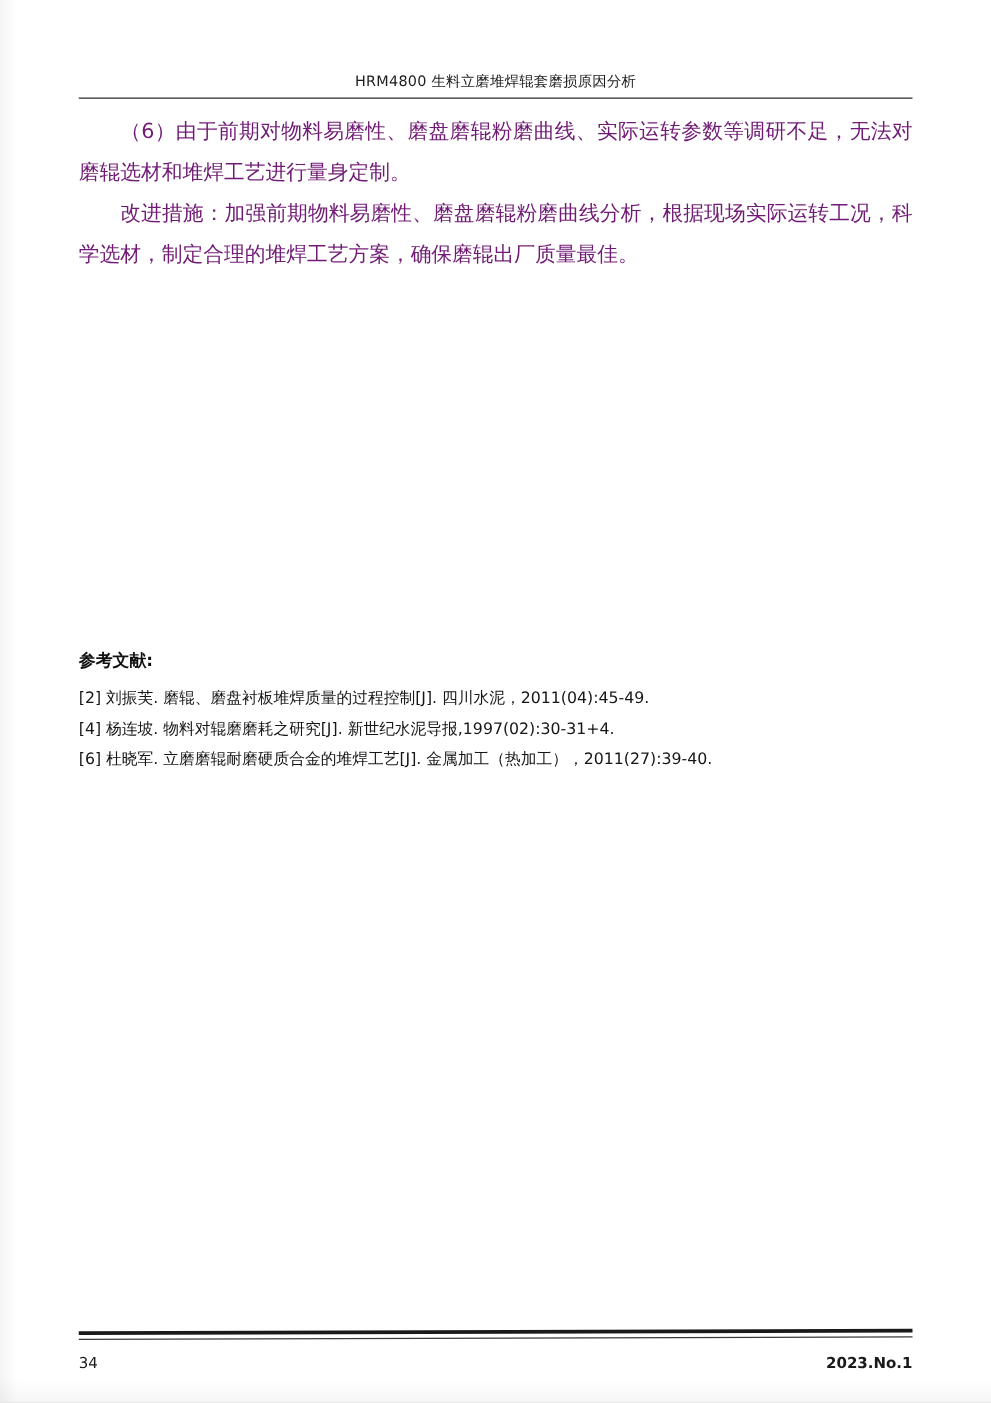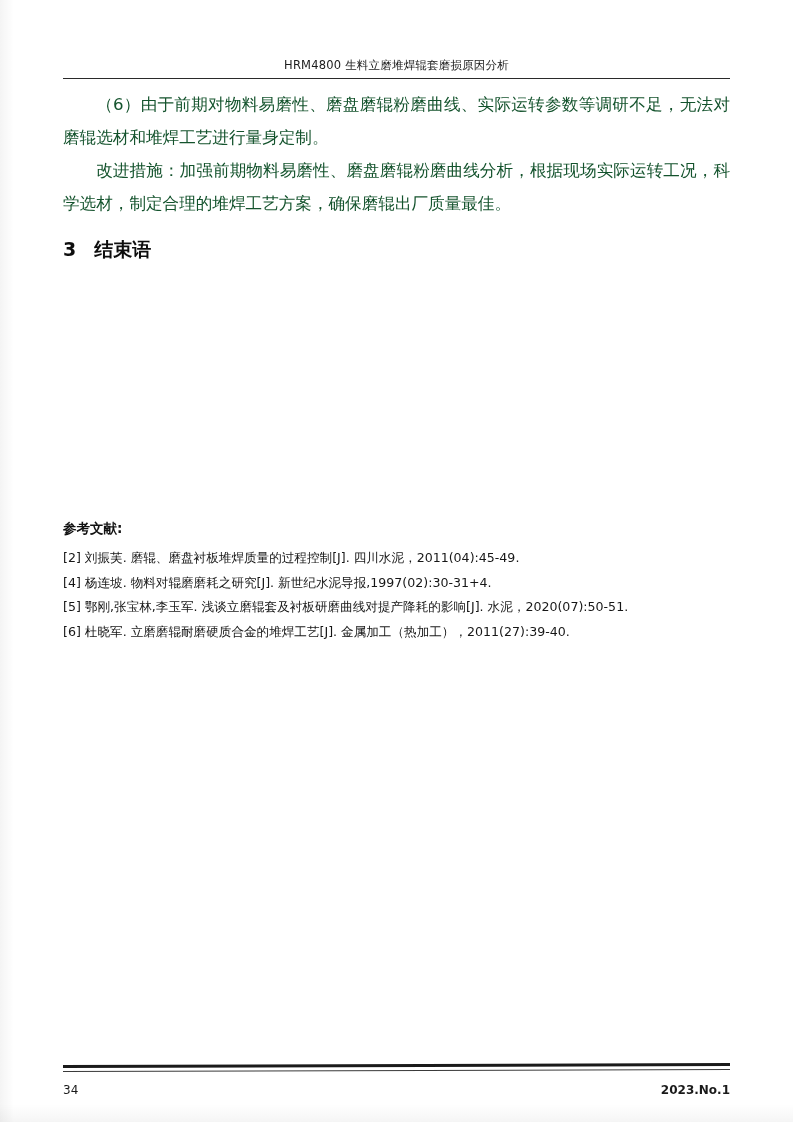--- a/index.html
+++ b/index.html
@@ -52,21 +52,21 @@
     left: 0;
     width: 667px;
   }
   p.para {
     margin: 0 0 0 0;
     font-size: 16.6px;
     line-height: 33px;
     text-align: justify;
     text-justify: inter-ideograph;
     text-indent: 2em;
-    color: #14532d;
+    color: #701a75;
     font-family: "DejaVu Sans", sans-serif;
     font-weight: 400;
   }
   h2.section {
     font-size: 19px;
     line-height: 34px;
     margin: 12px 0 4px 0;
     font-family: "DejaVu Sans", sans-serif;
     font-weight: bold;
     color: #0e0e0e;
@@ -158,37 +158,31 @@
 
   <div class="content">
 
     <div class="runhead">HRM4800 生料立磨堆焊辊套磨损原因分析</div>
     <div class="runhead-rule"></div>
 
     <div class="body-area">
       <p class="para">（6）由于前期对物料易磨性、磨盘磨辊粉磨曲线、实际运转参数等调研不足，无法对磨辊选材和堆焊工艺进行量身定制。</p>
       <p class="para">改进措施：加强前期物料易磨性、磨盘磨辊粉磨曲线分析，根据现场实际运转工况，科学选材，制定合理的堆焊工艺方案，确保磨辊出厂质量最佳。</p>
 
-      <h2 class="section">
-        <span class="num">3</span><span>结束语</span>
-      </h2>
 
     </div>
 
     <div class="refs">
       <div class="refs-title">参考文献:</div>
 
       <div class="ref-item">
         <span class="marker">[2]</span><span>刘振芙. 磨辊、磨盘衬板堆焊质量的过程控制[J]. 四川水泥，2011(04):45-49.</span>
       </div>
       <div class="ref-item">
         <span class="marker">[4]</span><span>杨连坡. 物料对辊磨磨耗之研究[J]. 新世纪水泥导报,1997(02):30-31+4.</span>
-      </div>
-      <div class="ref-item">
-        <span class="marker">[5]</span><span>鄂刚,张宝林,李玉军. 浅谈立磨辊套及衬板研磨曲线对提产降耗的影响[J]. 水泥，2020(07):50-51.</span>
       </div>
       <div class="ref-item">
         <span class="marker">[6]</span><span>杜晓军. 立磨磨辊耐磨硬质合金的堆焊工艺[J]. 金属加工（热加工），2011(27):39-40.</span>
       </div>
     </div>
   </div>
 
   <div class="footer-rule-thick"></div>
   <div class="footer-rule-thin"></div>
 

